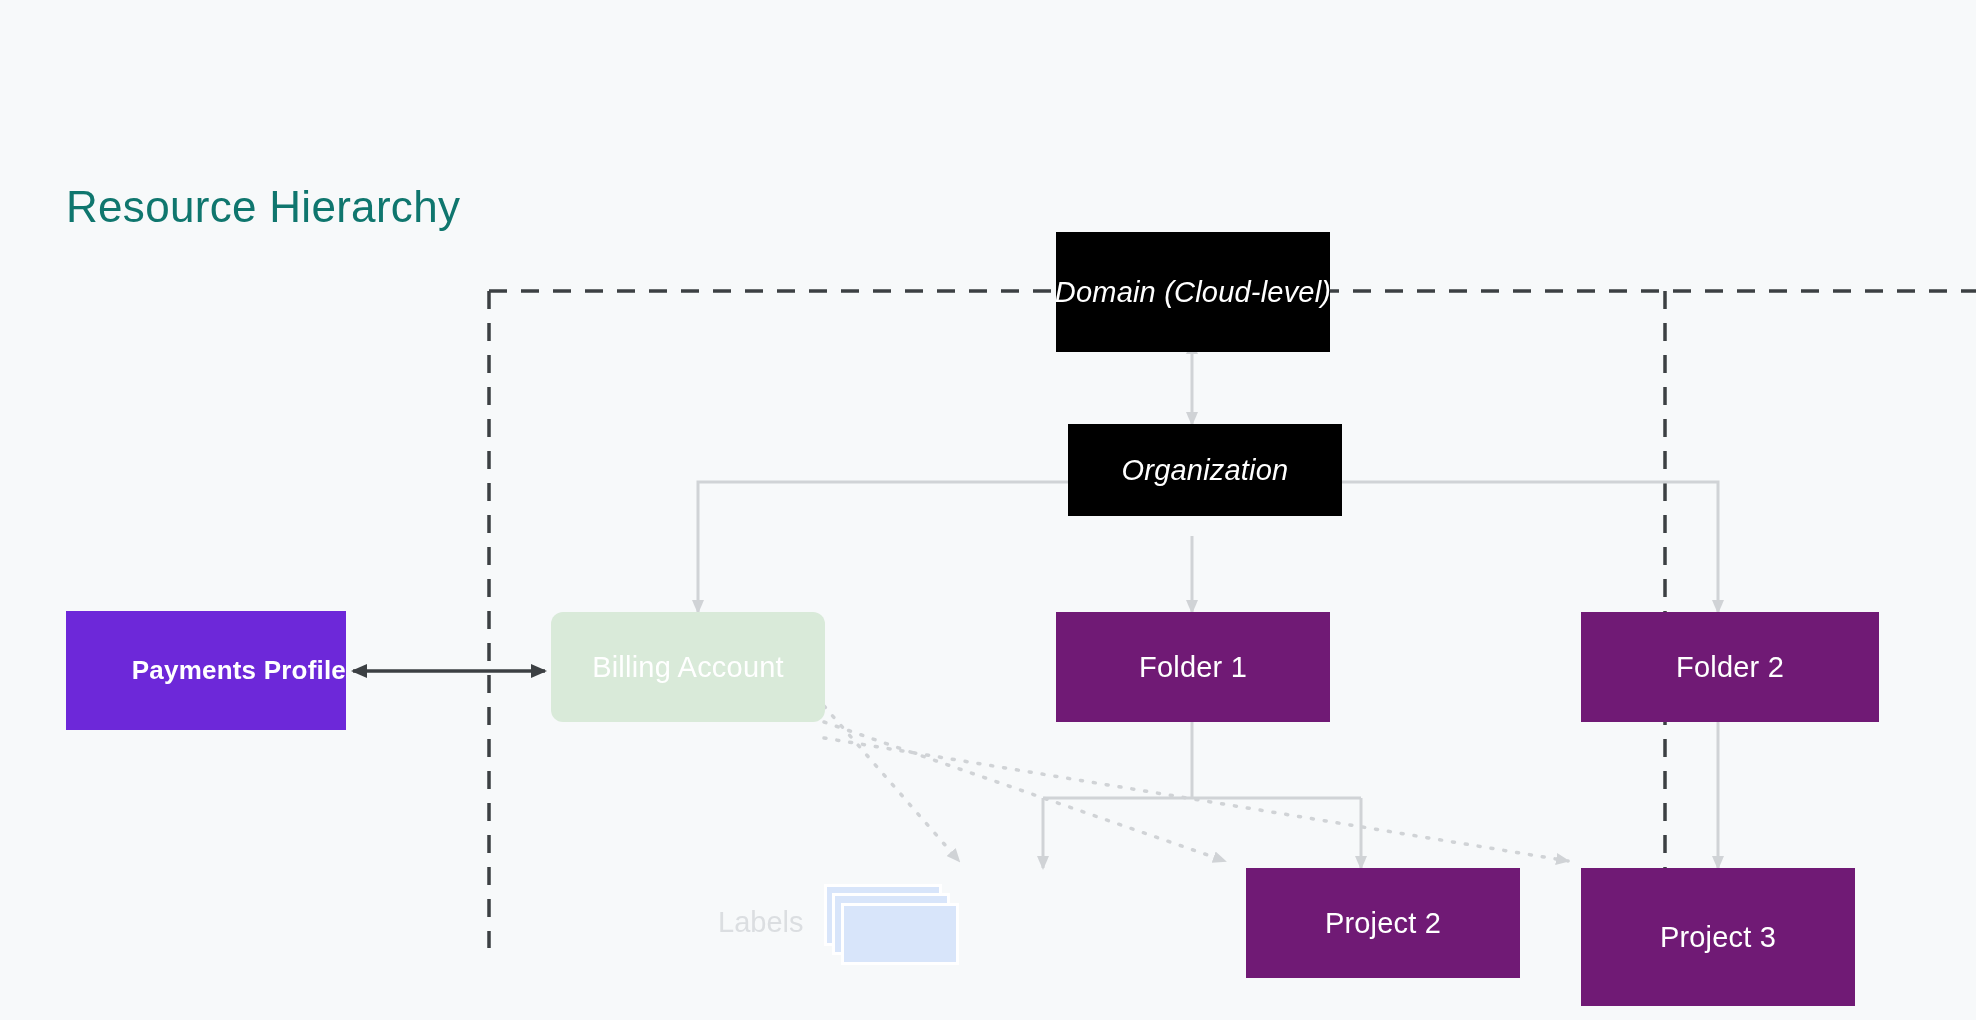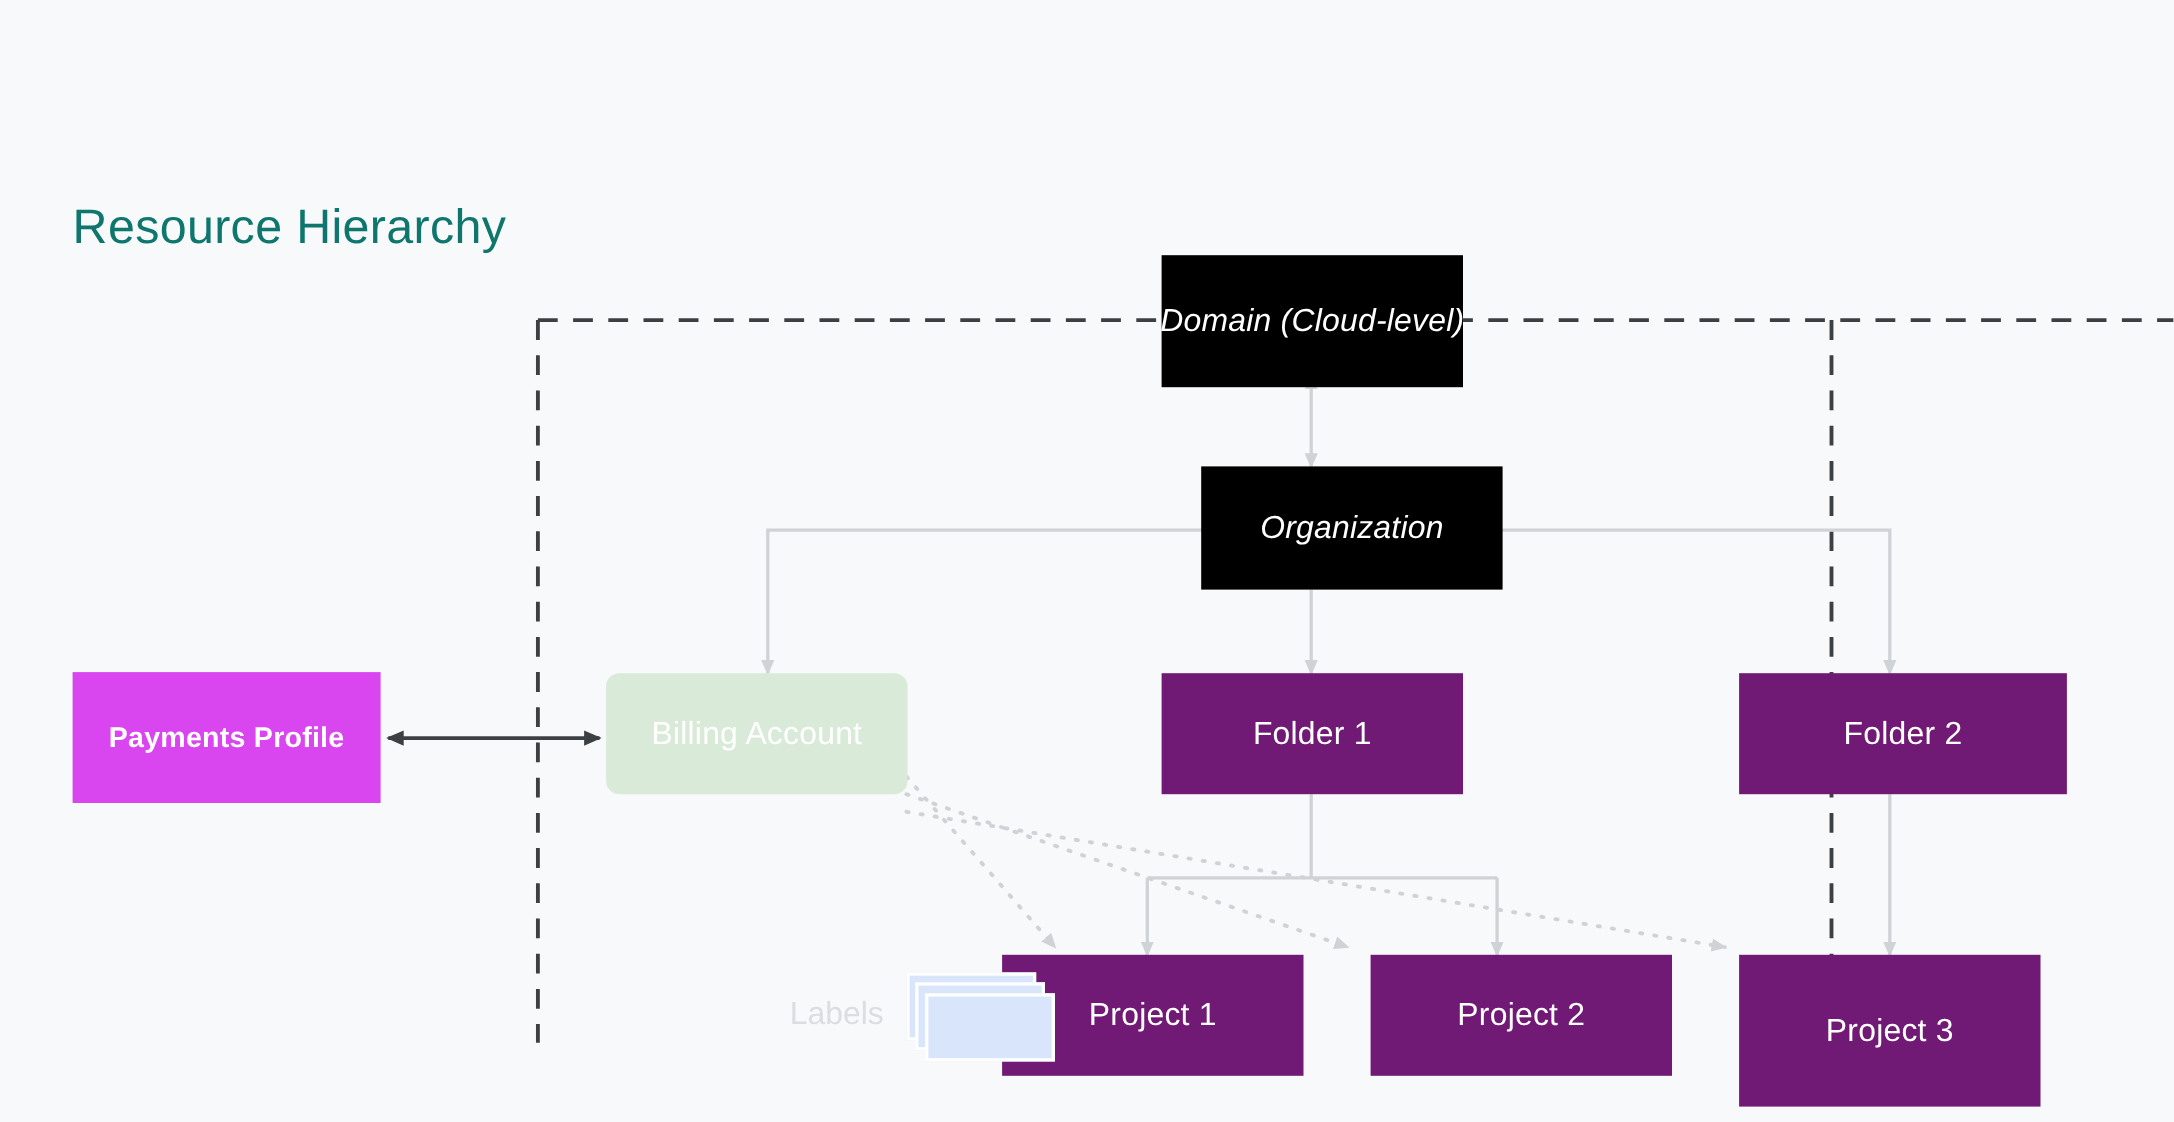--- a/index.html
+++ b/index.html
@@ -19,21 +19,21 @@
     box-sizing:border-box;
     color:#FFFFFF;
     font-size:29px;
     font-weight:400;
     letter-spacing:.2px;
     white-space:nowrap;
   }
   .node.pink{background:#000000;font-style:italic;}
   .node.green{background:#D9EAD9;}
   .node.blue{background:#701a75;}
-  .node.amber{background:#d946ef;font-weight:700;font-size:26px;}
+  .node.amber{background:#6d28d9;font-weight:700;font-size:26px;justify-content:flex-end;}
 
   #title{
     position:absolute;left:66px;top:182px;
     font-size:44px;color:#0f766e;font-weight:400;letter-spacing:.3px;
   }
   #labels-text{
     position:absolute;left:718px;top:906px;
     font-size:29px;color:#DBDEE1;
   }
 
@@ -129,39 +129,36 @@
   <div id="title">Resource Hierarchy</div>
 
   <div class="node amber" style="left:66px;top:611px;width:280px;height:119px;">
     <span>Payments Profile</span>
   </div>
 
   <div class="node pink" style="left:1056px;top:232px;width:274px;height:120px;">
     <span>Domain (Cloud-level)</span>
   </div>
 
-  <div class="node pink" style="left:1092px;top:424px;width:274px;height:112px;">
+  <div class="node pink" style="left:1068px;top:424px;width:274px;height:92px;">
     <span>Organization</span>
   </div>
 
   <div class="node green" style="left:551px;top:612px;width:274px;height:110px;border-radius:12px;">
     <span>Billing Account</span>
   </div>
 
   <div class="node blue" style="left:1056px;top:612px;width:274px;height:110px;">
     <span>Folder 1</span>
   </div>
 
   <div class="node blue" style="left:1581px;top:612px;width:298px;height:110px;">
     <span>Folder 2</span>
   </div>
 
-  <div class="node blue" style="left:911px;top:868px;width:274px;height:110px;">
-    <span>Project 1</span>
-  </div>
 
   <div class="node blue" style="left:1246px;top:868px;width:274px;height:110px;">
     <span>Project 2</span>
   </div>
 
   <div class="node blue" style="left:1581px;top:868px;width:274px;height:138px;">
     <span>Project 3</span>
   </div>
 
   <div id="labels-text">Labels</div>

